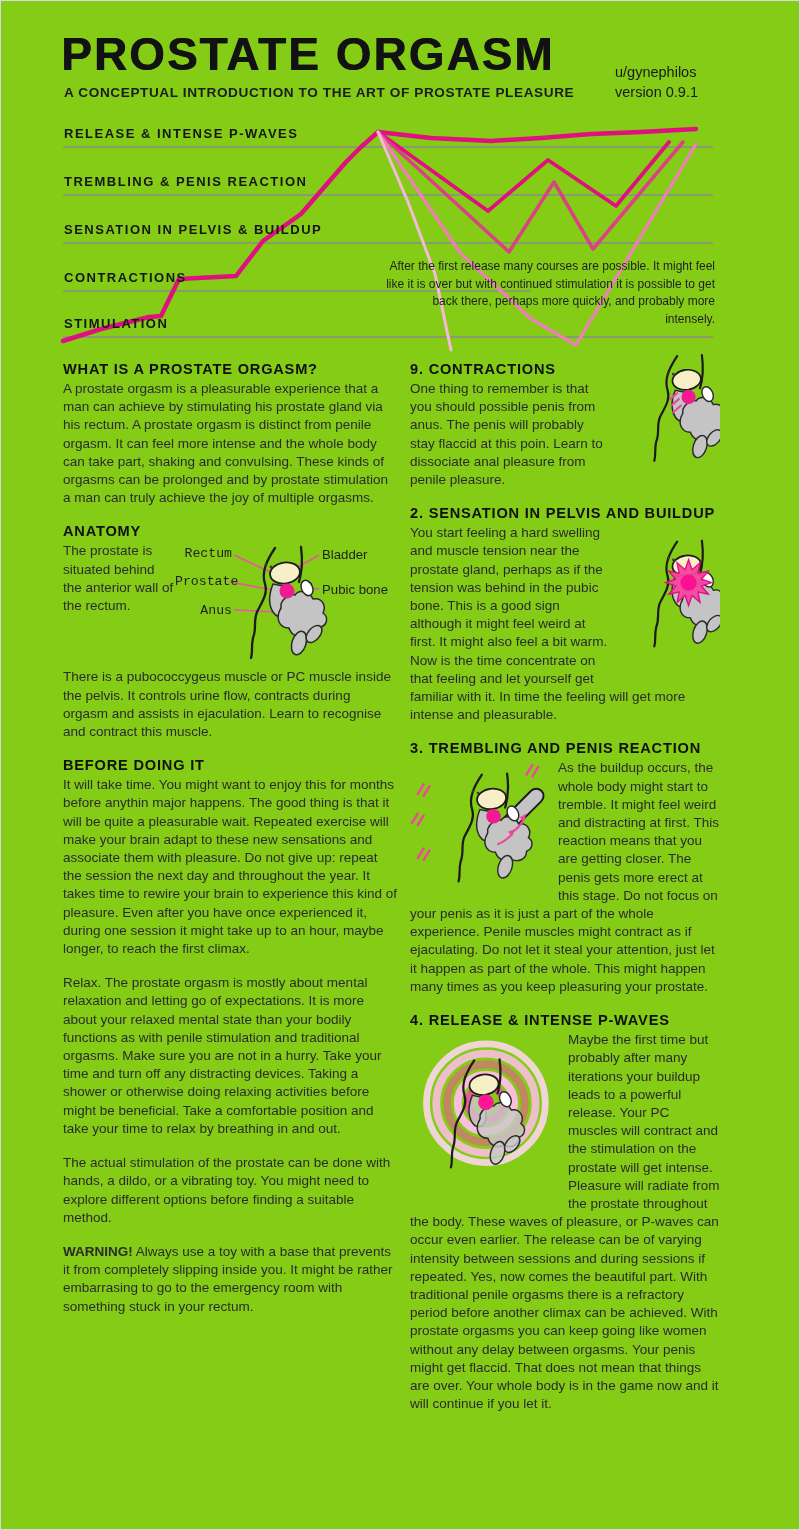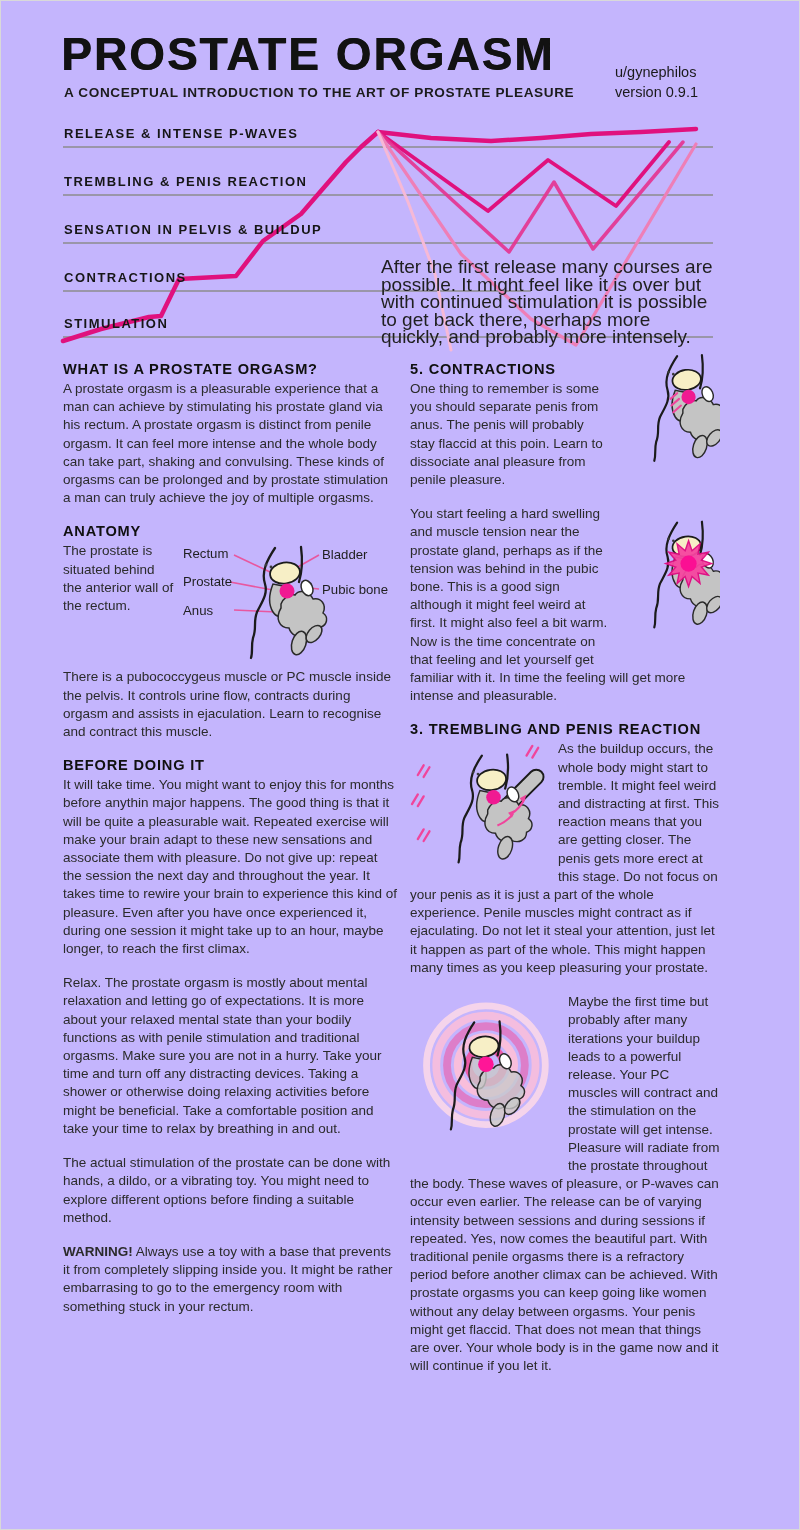--- a/index.html
+++ b/index.html
@@ -1,50 +1,50 @@
 <!DOCTYPE html>
 <html><head>
 <meta charset="utf-8">
 <style>
   html,body{margin:0;padding:0;background:#ffffff;}
-  .page{position:relative;width:800px;height:1530px;background:#c4b5fd;
+  .page{position:relative;width:800px;height:1530px;background:#84cc16;
         font-family:"Liberation Sans",sans-serif;color:#2b2b2b;overflow:hidden;
         border:1px solid #d9d9d9;box-sizing:border-box;}
 
   
   .title{position:absolute;left:60px;top:26px;font-size:46px;font-weight:700;
          letter-spacing:2px;color:#121212;text-shadow:0.7px 0 0 #121212;}
   .subtitle{position:absolute;left:63px;top:84px;font-size:13.6px;font-weight:700;
             letter-spacing:0.6px;color:#1c1c1c;}
   .credit{position:absolute;left:614px;top:33px;font-size:14.5px;line-height:20px;color:#1a1a1a;margin-top:28px;}
 
   
   .chart{position:absolute;left:62px;top:123px;width:650px;height:232px;}
   .chart svg{position:absolute;left:0;top:0;overflow:visible;}
   .chart-label{position:absolute;left:1px;font-size:13px;font-weight:700;
                letter-spacing:1.5px;color:#161616;white-space:nowrap;}
-  .chart-note{position:absolute;left:318px;top:134px;width:334px;text-align:left;
-              font-size:19px;line-height:17.6px;color:#1f1f1f;}
+  .chart-note{position:absolute;left:318px;top:134px;width:334px;text-align:right;
+              font-size:12px;line-height:17.6px;color:#1f1f1f;}
 
   
   .col{position:absolute;top:360px;}
   .col-left{left:62px;width:334px;}
   .col-right{left:409px;width:310px;}
   .sec::after{content:"";display:block;clear:both;}
   h3{margin:0 0 3px 0;font-size:14.6px;font-weight:700;letter-spacing:0.8px;
      color:#101010;white-space:nowrap;}
   p{margin:0 0 16px 0;font-size:13.5px;line-height:18.2px;color:#2b2b2b;}
 
   
   .anatomy-row{display:flex;margin:0 0 2px 0;}
   .anatomy-text{width:112px;flex:none;}
   .anatomy-fig{position:relative;flex:1;height:124px;}
   .anatomy-fig svg{position:absolute;left:0;top:0;}
   .anat-label{position:absolute;font-size:13.2px;color:#1f1f1f;white-space:nowrap;}
-  .al-right{width:57px;text-align:left;left:8px;}
+  .al-right{width:57px;text-align:right;left:0;font-family:Liberation Mono, monospace;}
 
   .fig-right{float:right;margin:0 0 4px 10px;}
   .fig-left{float:left;margin:2px 12px 4px 0;}
   .raised{margin-top:-10px;}
 </style>
 </head>
 <body>
 
 <div class="page">
 
@@ -146,25 +146,26 @@
             <ellipse cx="99" cy="90" rx="6" ry="10" transform="rotate(40 99 90)" fill="#c4c4c4" stroke="#2a2a2a" stroke-width="1.5"></ellipse>
             <ellipse cx="92" cy="44" rx="5.5" ry="8" transform="rotate(-24 92 44)" fill="#ffffff" stroke="#2a2a2a" stroke-width="1.5"></ellipse>
             <ellipse cx="70" cy="29" rx="15" ry="10.5" transform="rotate(-8 70 29)" fill="#f7efc6" stroke="#1b1b1b" stroke-width="1.8"></ellipse>
             <circle cx="72" cy="47" r="7.5" fill="#f01a92"></circle>
             <circle cx="51" cy="21" r="1.4" fill="#3a3a3a"></circle>
               <circle cx="56" cy="23" r="1.4" fill="#3a3a3a"></circle>
             <path d="M53,49 L60,43 M54,56 L62,49 M56,63 L64,56" stroke="#f0459c" stroke-width="2.2" fill="none"></path>
           </g>
         </svg>
       </div>
-      <h3>5. CONTRACTIONS</h3>
-      <p>One thing to remember is some you should separate penis from anus. The penis will probably stay flaccid at this poin. Learn to dissociate anal pleasure from penile pleasure.</p>
-    </div>
-
-    <div class="sec">
+      <h3>9. CONTRACTIONS</h3>
+      <p>One thing to remember is that you should possible penis from anus. The penis will probably stay flaccid at this poin. Learn to dissociate anal pleasure from penile pleasure.</p>
+    </div>
+
+    <div class="sec">
+      <h3>2. SENSATION IN PELVIS AND BUILDUP</h3>
       <div class="fig-right">
         <svg width="100" height="142" viewBox="0 0 105 148">
           <g transform="translate(0,14)" stroke-linecap="round">
             <path d="M60,4 C52,16 46,28 50,40 C53,50 47,58 42,68 C38,78 42,84 38,94 C36,102 38,108 36,114" fill="none" stroke="#1b1b1b" stroke-width="2.3"></path>
             <path d="M86,3 C88,18 87,28 84,38" fill="none" stroke="#1b1b1b" stroke-width="2.3"></path>
             <path d="M58,40 C54,50 53,60 58,68 C61,73 67,74 70,69 C74,62 72,50 68,42 Z" fill="#c4c4c4" stroke="#2a2a2a" stroke-width="1.5"></path>
             <path d="M66,64 C60,74 64,84 74,84 C76,91 84,95 90,91 C98,95 106,91 106,83 C112,81 114,73 108,69 C112,61 106,53 98,55 C94,47 84,45 80,51 C74,49 68,55 66,60 Z" fill="#c4c4c4" stroke="#2a2a2a" stroke-width="1.5"></path>
             <ellipse cx="84" cy="99" rx="7" ry="12" transform="rotate(18 84 99)" fill="#c4c4c4" stroke="#2a2a2a" stroke-width="1.5"></ellipse>
             <ellipse cx="99" cy="90" rx="6" ry="10" transform="rotate(40 99 90)" fill="#c4c4c4" stroke="#2a2a2a" stroke-width="1.5"></ellipse>
             <ellipse cx="92" cy="44" rx="5.5" ry="8" transform="rotate(-24 92 44)" fill="#ffffff" stroke="#2a2a2a" stroke-width="1.5"></ellipse>
@@ -208,20 +209,21 @@
             <polygon points="120,54 113,58 117,63" fill="#f0459c" stroke="none"></polygon>
             <path d="M90,86 Q100,82 106,74"></path>
             <polygon points="108,70 101,73 105,78" fill="#f0459c" stroke="none"></polygon>
           </g>
         </svg>
       </div>
       <p>As the buildup occurs, the whole body might start to tremble. It might feel weird and distracting at first. This reaction means that you are getting closer. The penis gets more erect at this stage. Do not focus on your penis as it is just a part of the whole experience. Penile muscles might contract as if ejaculating. Do not let it steal your attention, just let it happen as part of the whole. This might happen many times as you keep pleasuring your prostate.</p>
     </div>
 
     <div class="sec">
+      <h3>4. RELEASE &amp; INTENSE P-WAVES</h3>
       <div class="fig-left">
         <svg width="146" height="154" viewBox="0 0 150 158">
           <g fill="none">
             <circle cx="78" cy="72" r="61" stroke="#fbd7e9" stroke-width="7" opacity="0.9"></circle>
             <circle cx="78" cy="72" r="51" stroke="#f9bedb" stroke-width="8" opacity="0.9"></circle>
             <circle cx="78" cy="72" r="40" stroke="#f2509f" stroke-width="8" opacity="0.55"></circle>
             <circle cx="78" cy="72" r="29" stroke="#f9bedb" stroke-width="8"></circle>
             <circle cx="78" cy="72" r="18" stroke="#f2509f" stroke-width="8" opacity="0.9"></circle>
           </g>
           <g transform="translate(6,24)" stroke-linecap="round">

